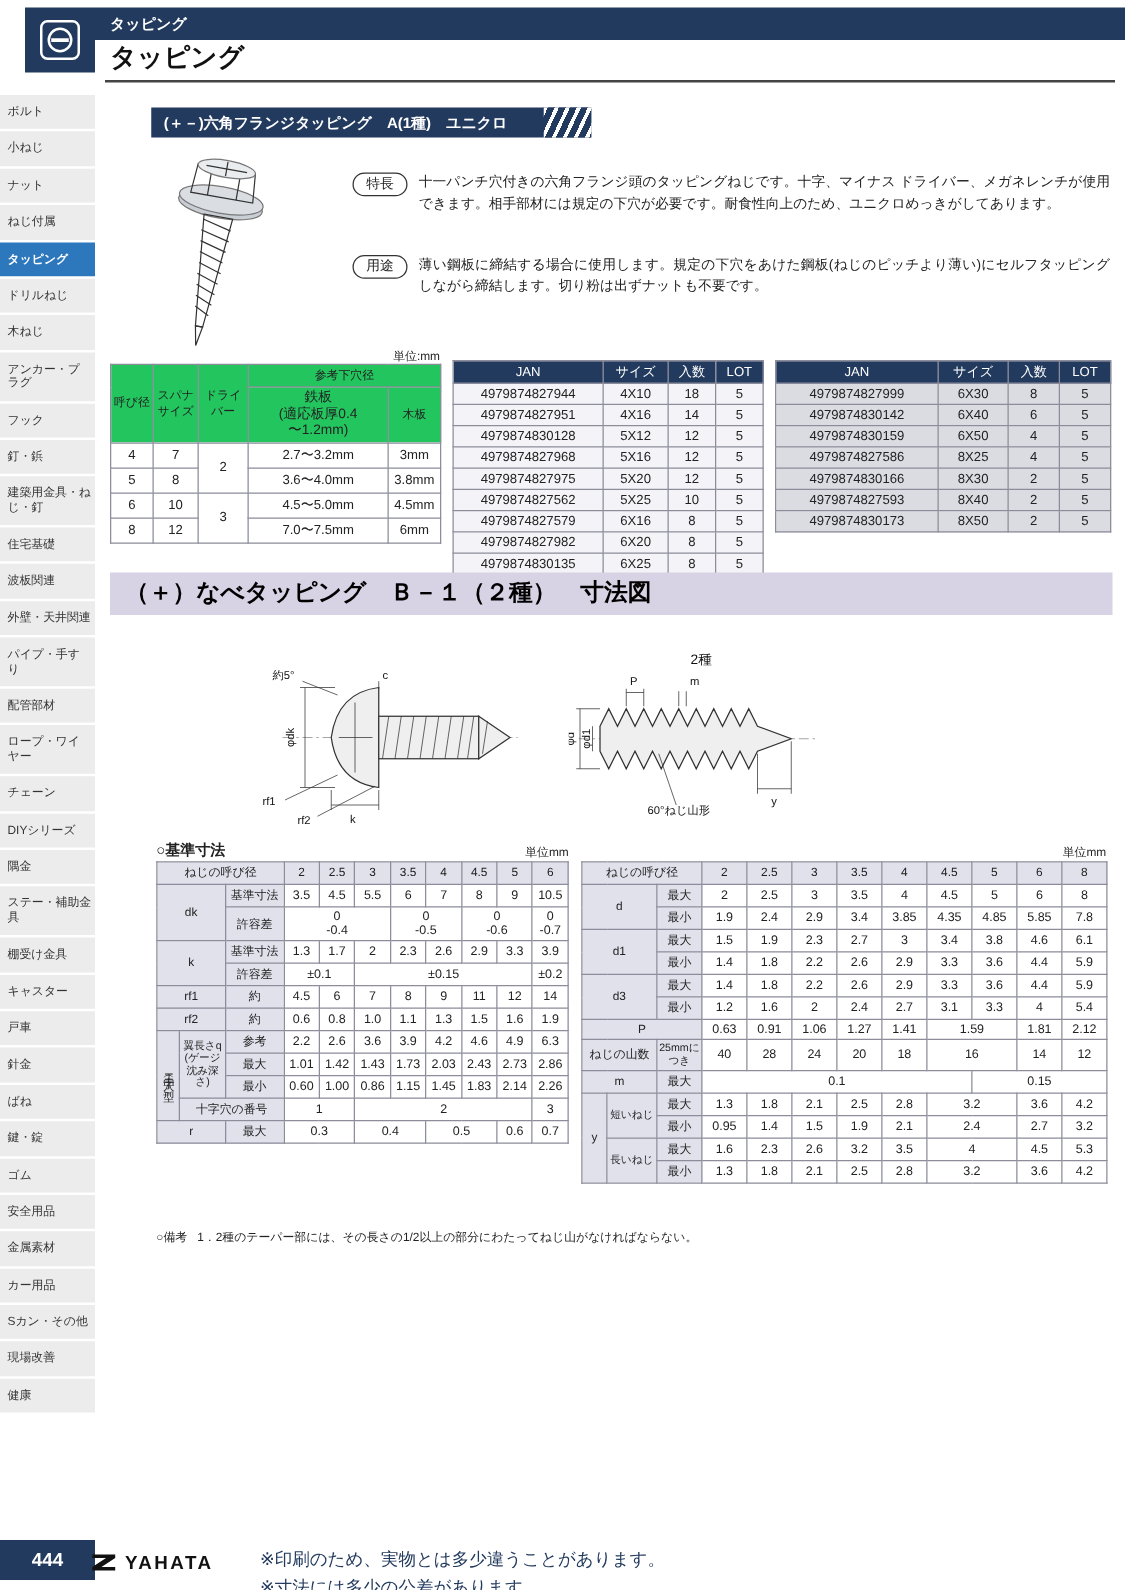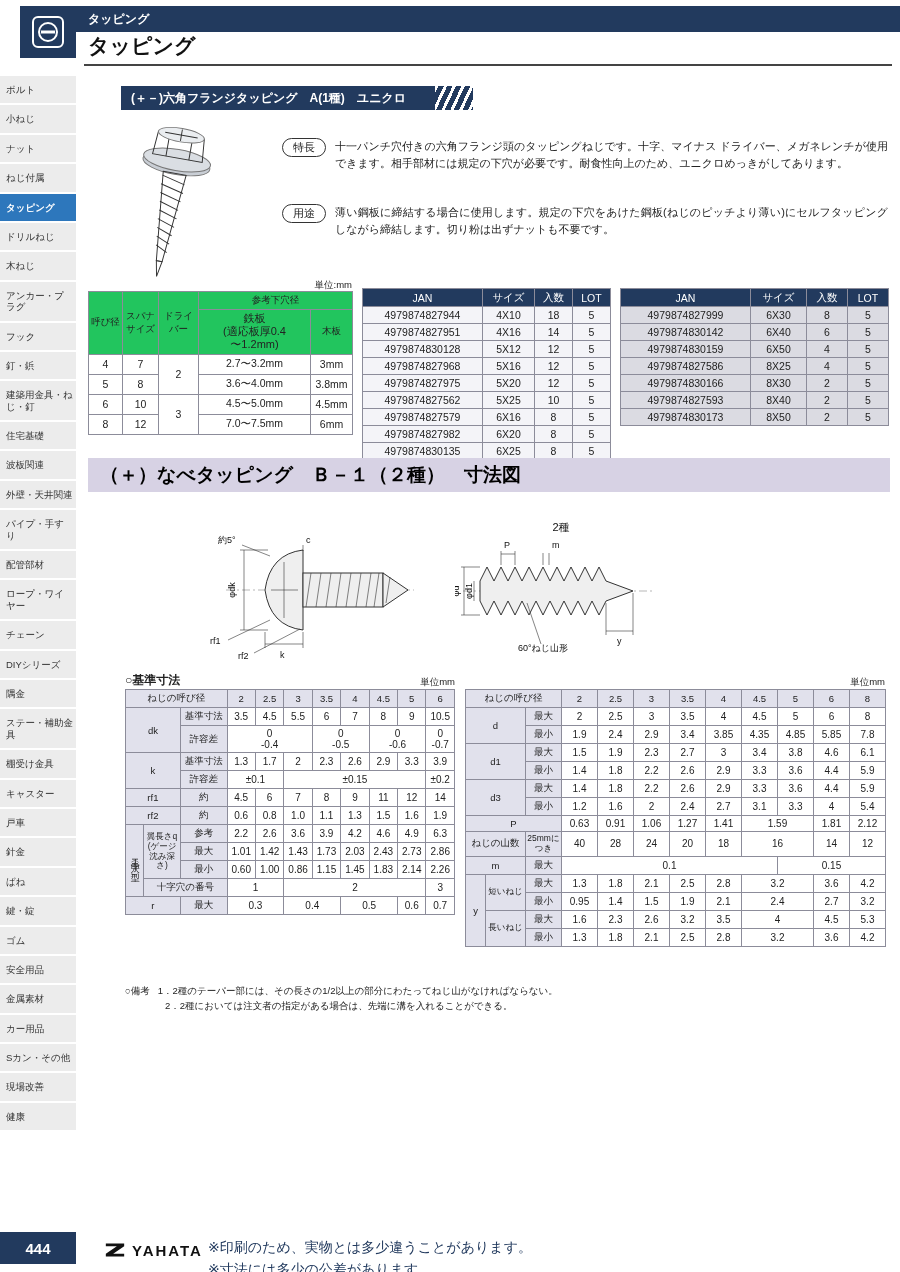--- a/index.html
+++ b/index.html
@@ -63,21 +63,21 @@
   .dim-left{left:125px;top:689px;width:330px;}
   .dim-right{left:465px;top:689px;width:420px;}
   .dim th{background:#e1e1ec;padding:2px 1px;font-size:9.5px;white-space:pre-line;}
   .dim td{background:#fff;padding:2px 1px;font-size:10px;white-space:pre-line;}
   .dim .v{writing-mode:vertical-rl;padding:4px 1px;font-size:9px;letter-spacing:1px;}
   .dim .sm{font-size:8.5px;line-height:1.15;}
   
   .notes{position:absolute;left:125px;top:984px;font-size:9.5px;line-height:1.55;color:#222;}
   .note-row{display:flex;gap:8px;}
   .note-row.indent{margin-left:40px;}
-  .brand{position:absolute;left:104px;top:1240px;display:flex;align-items:center;gap:6px;}
+  .brand{position:absolute;left:72px;top:1240px;display:flex;align-items:center;gap:6px;}
   .brand-text{font-size:15px;font-weight:bold;letter-spacing:2px;color:#111;}
   .fnotes{position:absolute;left:208px;top:1236px;font-size:14px;line-height:1.6;color:#223a5e;}
 </style>
 </head>
 <body>
 
 <div class="page">
 
   <div class="logo-block">
     <svg width="34" height="34" viewBox="0 0 34 34">
@@ -744,23 +744,20 @@
           <td>4.2</td>
         </tr>
       </tbody>
     </table>
 
   <div class="notes">
     <div class="note-row">
       <span>○備考</span>
       <span>1．2種のテーパー部には、その長さの1/2以上の部分にわたってねじ山がなければならない。</span>
     </div>
-    <div class="note-row indent">
-      <span>2．2種においては注文者の指定がある場合は、先端に溝を入れることができる。</span>
-    </div>
   </div>
 
   <div class="pagenum">444</div>
   <div class="brand">
     <svg width="22" height="20" viewBox="0 0 24 20">
       <polygon points="2,3 22,3 22,6 10,14 22,14 22,17 2,17 2,14 14,6 2,6" fill="#111"></polygon>
     </svg>
     <span class="brand-text">YAHATA</span>
   </div>
   <div class="fnotes">

